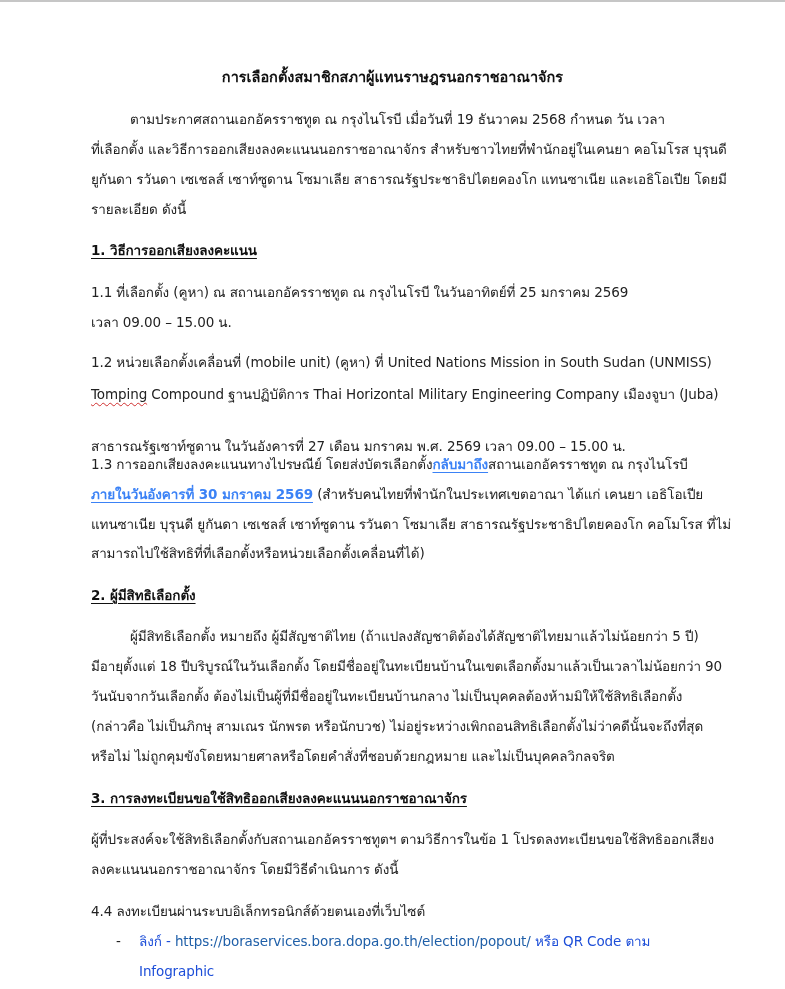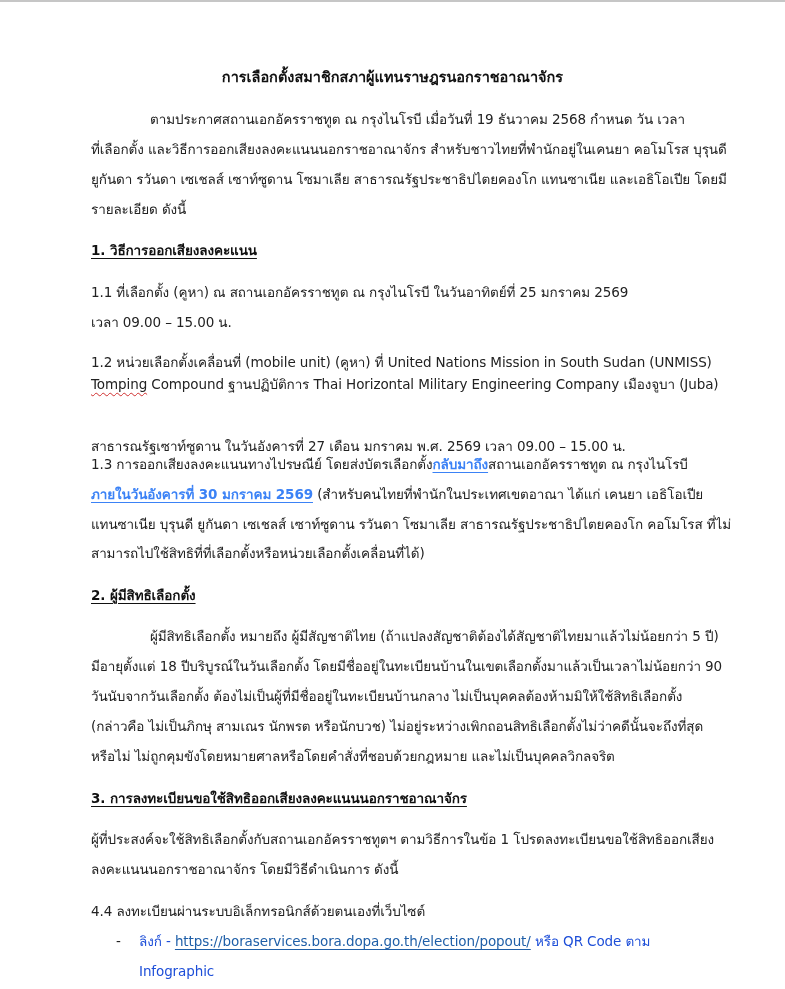--- a/index.html
+++ b/index.html
@@ -38,21 +38,21 @@
       position: absolute;
       top: 66px;
       left: 0;
       width: 785px;
       text-align: center;
       font-size: 14.5px;
       font-weight: bold;
       line-height: 22px;
       color: #111;
     }
-    .indent { left: 150px; }
+    .indent { left: 130px; }
     .heading {
       font-weight: bold;
       text-decoration: underline;
       text-underline-offset: 3px;
       color: #111;
     }
     .bold-u {
       font-weight: bold;
       text-decoration: underline;
       text-underline-offset: 3px;
@@ -65,21 +65,20 @@
       text-decoration: underline wavy #d03030;
       text-underline-offset: 3px;
       text-decoration-thickness: 1px;
     }
     .latin {
       font-family: "DejaVu Sans", sans-serif;
       color: #1d4ed8;
     }
     .link {
       color: #1f5fa8;
-      text-decoration: underline;
       text-underline-offset: 3px;
     }
     .bullet-dash {
       position: absolute;
       left: 116px;
       font-size: 13.5px;
       line-height: 20px;
     }
     .bullet-line {
       left: 139px;
@@ -98,21 +97,21 @@
   <div class="line" style="top:139px;">ที่เลือกตั้ง และวิธีการออกเสียงลงคะแนนนอกราชอาณาจักร สำหรับชาวไทยที่พำนักอยู่ในเคนยา คอโมโรส บุรุนดี</div>
   <div class="line" style="top:169px;">ยูกันดา รวันดา เซเชลส์ เซาท์ซูดาน โซมาเลีย สาธารณรัฐประชาธิปไตยคองโก แทนซาเนีย และเอธิโอเปีย โดยมี</div>
   <div class="line" style="top:199px;">รายละเอียด ดังนี้</div>
 
   <div class="line heading" style="top:240px;">1. วิธีการออกเสียงลงคะแนน</div>
 
   <div class="line" style="top:282px;">1.1 ที่เลือกตั้ง (คูหา) ณ สถานเอกอัครราชทูต ณ กรุงไนโรบี ในวันอาทิตย์ที่ 25 มกราคม 2569</div>
   <div class="line" style="top:312px;">เวลา 09.00 – 15.00 น.</div>
 
   <div class="line" style="top:352px;">1.2 หน่วยเลือกตั้งเคลื่อนที่ (mobile unit) (คูหา) ที่ United Nations Mission in South Sudan (UNMISS)</div>
-  <div class="line" style="top:374px;">
+  <div class="line" style="top:384px;">
     <span class="spell">Tomping</span><span> Compound ฐานปฏิบัติการ Thai Horizontal Military Engineering Company เมืองจูบา (Juba)</span>
   </div>
   <div class="line" style="top:412px;margin-top:24px;">สาธารณรัฐเซาท์ซูดาน ในวันอังคารที่ 27 เดือน มกราคม พ.ศ. 2569 เวลา 09.00 – 15.00 น.</div>
 
   <div class="line" style="top:454px;">
     <span>1.3 การออกเสียงลงคะแนนทางไปรษณีย์ โดยส่งบัตรเลือกตั้ง</span><span class="bold-u">กลับมาถึง</span><span>สถานเอกอัครราชทูต ณ กรุงไนโรบี</span>
   </div>
   <div class="line" style="top:484px;">
     <span class="bold-u">ภายในวันอังคารที่ 30 มกราคม 2569</span><span> (สำหรับคนไทยที่พำนักในประเทศเขตอาณา ได้แก่ เคนยา เอธิโอเปีย</span>
   </div>

